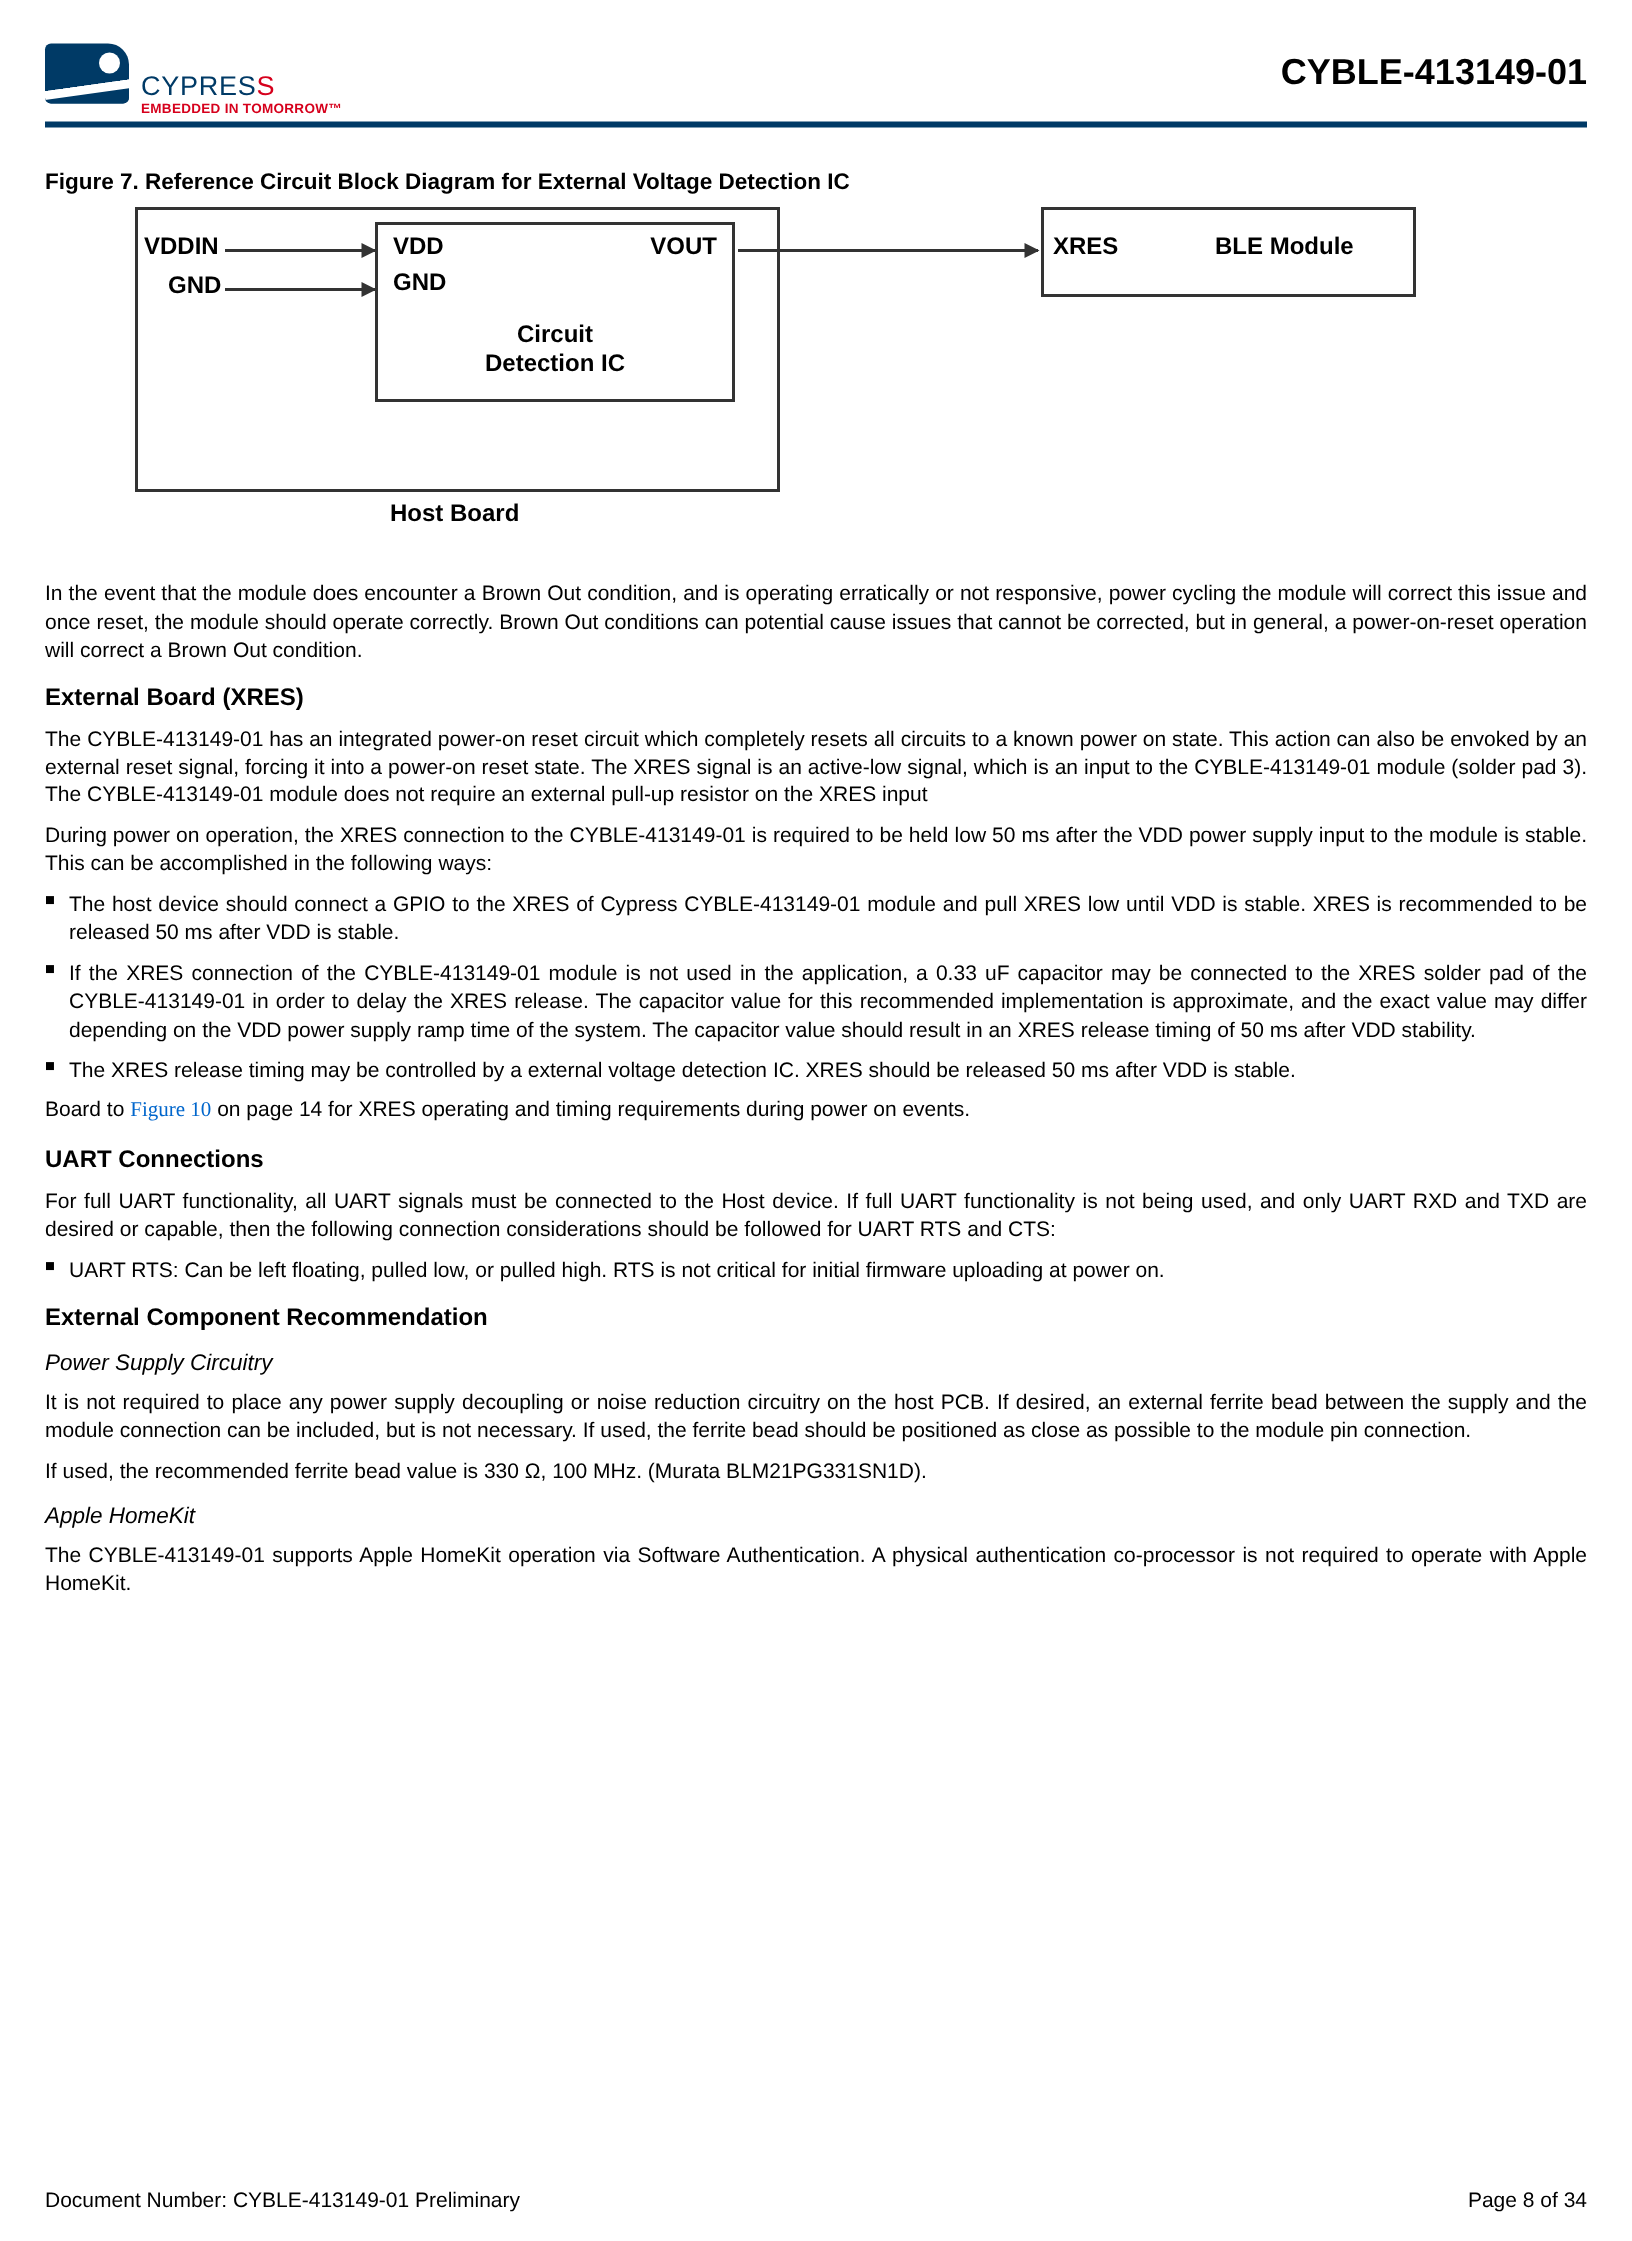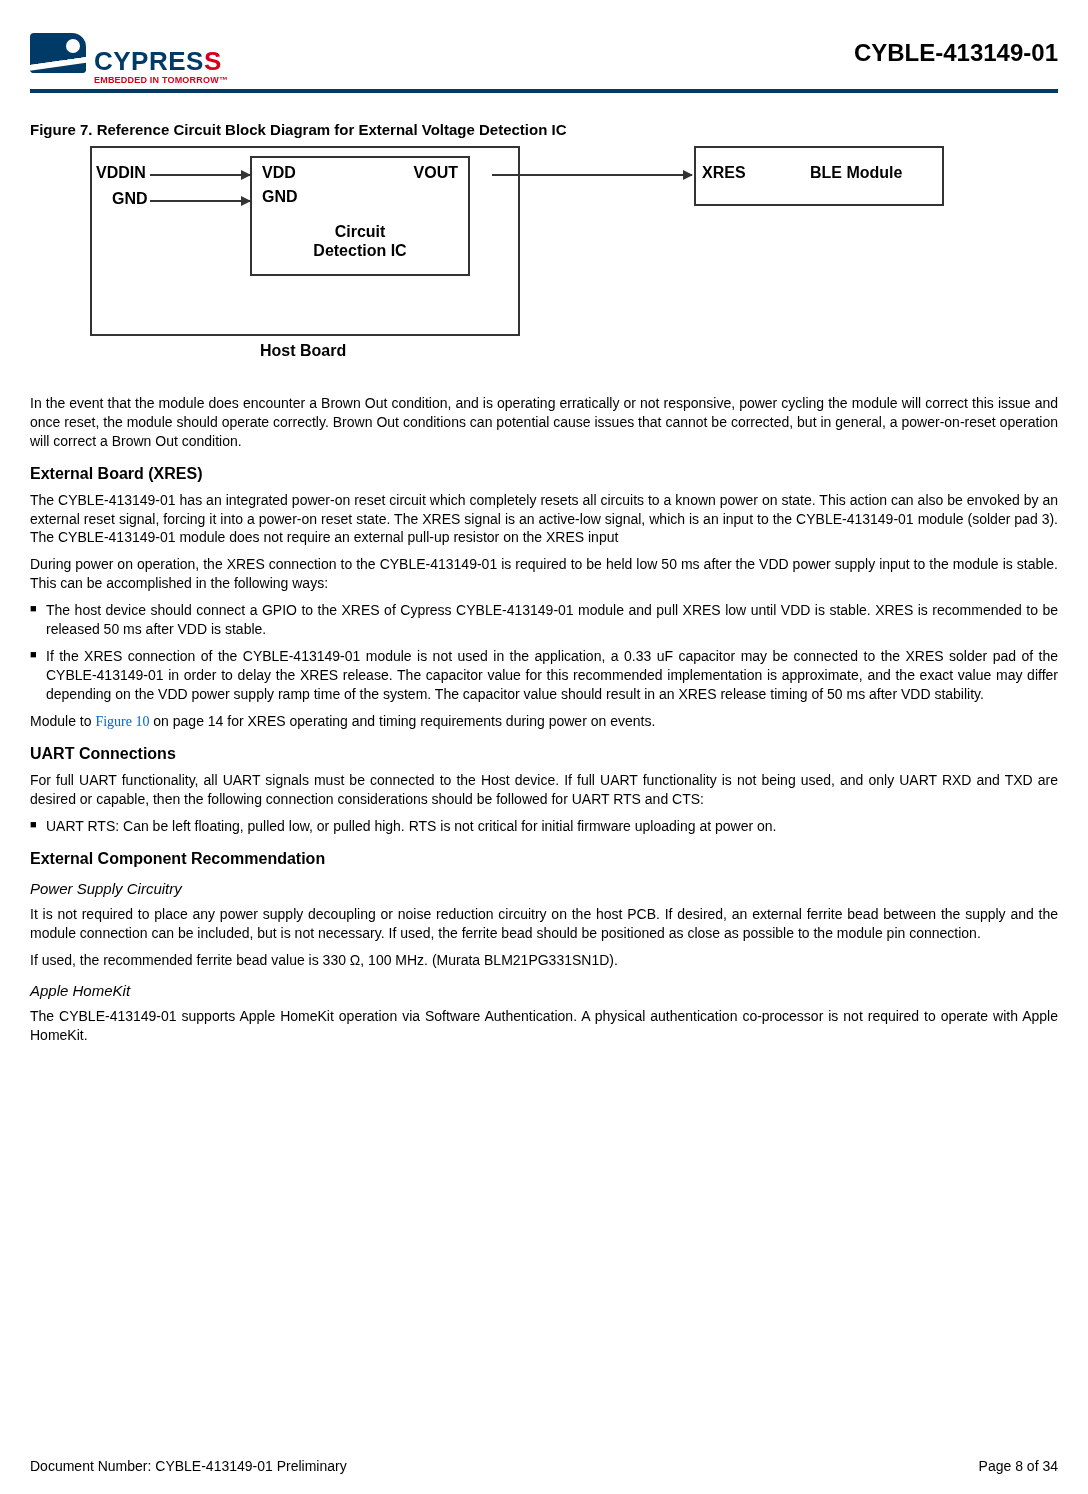--- a/index.html
+++ b/index.html
@@ -24,35 +24,35 @@
     width: 56px; height: 40px; background:#003a66;
     border-radius: 4px 14px 4px 4px;
     position:relative; overflow:hidden;
   }
   .logo-mark::before, .logo-mark::after {
     content:""; position:absolute; background:#fff;
   }
   .logo-mark::before { width:14px;height:14px;border-radius:50%; top:6px; right:6px; }
   .logo-mark::after { width:60px;height:20px; bottom:-8px;left:-4px; transform:skewY(-8deg); background:#003a66; box-shadow: inset 0 6px 0 #fff; }
   .logo-text { display:flex; flex-direction:column; line-height:1; }
-  .logo-name { font-weight:700; font-size:26px; color:#003a66; letter-spacing:0.5px;margin-top:28px; }
+  .logo-name { font-weight:400; font-size:18px; color:#003a66; letter-spacing:0.5px;margin-top:28px; }
   .logo-name .accent { color:#d6001c; }
   .logo-tag { font-size:9px; font-weight:700; color:#d6001c; letter-spacing:0.2px; margin-top:2px; }
   .doc-title { font-size:24px; font-weight:700; }
   .header-rule { border:none; border-top:4px solid #003a66; margin:2px 0 28px 0; }
 
   .figure-caption { font-weight:700; font-size:15px; margin-bottom:8px; }
 
   .diagram {
     margin: 0 auto 28px 60px;
     width: 860px; height: 220px; position:relative;
     font-weight:700; font-size:16px;
   }
   .host-board { position:absolute; left:0; top:0; width:430px; height:190px; border:2px solid #333; }
-  .vdic { position:absolute; left:160px; top:10px; width:220px; height:120px; border:2px solid #333; text-align:center; }
+  .vdic { position:absolute; left:160px; top:10px; width:240px; height:120px; border:2px solid #333; text-align:center; }
   .vdic .row { display:flex; justify-content:space-between; padding:6px 10px; }
   .vdic .lbl-center { margin-top:10px; line-height:1.2; }
   .arrow1 { position:absolute; top:28px; left:60px; width:100px; height:2px; background:#333; }
   .arrow1::after { content:""; position:absolute; right:-1px; top:-4px; border-left:10px solid #333; border-top:5px solid transparent; border-bottom:5px solid transparent; }
   .arrow2 { position:absolute; top:54px; left:60px; width:100px; height:2px; background:#333; }
   .arrow2::after { content:""; position:absolute; right:-1px; top:-4px; border-left:10px solid #333; border-top:5px solid transparent; border-bottom:5px solid transparent; }
   .lbl-vddin { position:absolute; top:18px; left:6px; }
   .lbl-gnd-l { position:absolute; top:44px; left:22px; }
   .arrow3 { position:absolute; top:28px; left:402px; width:200px; height:2px; background:#333; }
   .arrow3::after { content:""; position:absolute; right:-1px; top:-4px; border-left:10px solid #333; border-top:5px solid transparent; border-bottom:5px solid transparent; }
@@ -121,23 +121,24 @@
 </div>
 
 <p>In the event that the module does encounter a Brown Out condition, and is operating erratically or not responsive, power cycling the module will correct this issue and once reset, the module should operate correctly. Brown Out conditions can potential cause issues that cannot be corrected, but in general, a power-on-reset operation will correct a Brown Out condition.</p>
 
 <h2>External Board (XRES)</h2>
 <p>The CYBLE-413149-01 has an integrated power-on reset circuit which completely resets all circuits to a known power on state. This action can also be envoked by an external reset signal, forcing it into a power-on reset state. The XRES signal is an active-low signal, which is an input to the CYBLE-413149-01 module (solder pad 3). The CYBLE-413149-01 module does not require an external pull-up resistor on the XRES input</p>
 <p>During power on operation, the XRES connection to the CYBLE-413149-01 is required to be held low 50 ms after the VDD power supply input to the module is stable. This can be accomplished in the following ways:</p>
 <ul class="sq">
   <li>The host device should connect a GPIO to the XRES of Cypress CYBLE-413149-01 module and pull XRES low until VDD is stable. XRES is recommended to be released 50 ms after VDD is stable.</li>
   <li>If the XRES connection of the CYBLE-413149-01 module is not used in the application, a 0.33 uF capacitor may be connected to the XRES solder pad of the CYBLE-413149-01 in order to delay the XRES release. The capacitor value for this recommended implementation is approximate, and the exact value may differ depending on the VDD power supply ramp time of the system. The capacitor value should result in an XRES release timing of 50 ms after VDD stability.</li>
+  <li>The XRES release timing may be controlled by a external voltage detection IC. XRES should be released 50 ms after VDD is stable.</li>
 </ul>
 <p>
-  <span>Module to </span><span class="link">Figure 10</span><span> on page 14 for XRES operating and timing requirements during power on events.</span>
+  <span>Board to </span><span class="link">Figure 10</span><span> on page 14 for XRES operating and timing requirements during power on events.</span>
 </p>
 
 <h2>UART Connections</h2>
 <p>For full UART functionality, all UART signals must be connected to the Host device. If full UART functionality is not being used, and only UART RXD and TXD are desired or capable, then the following connection considerations should be followed for UART RTS and CTS:</p>
 <ul class="sq">
   <li>UART RTS: Can be left floating, pulled low, or pulled high. RTS is not critical for initial firmware uploading at power on.</li>
 </ul>
 
 <h2>External Component Recommendation</h2>
 <h3>Power Supply Circuitry</h3>

